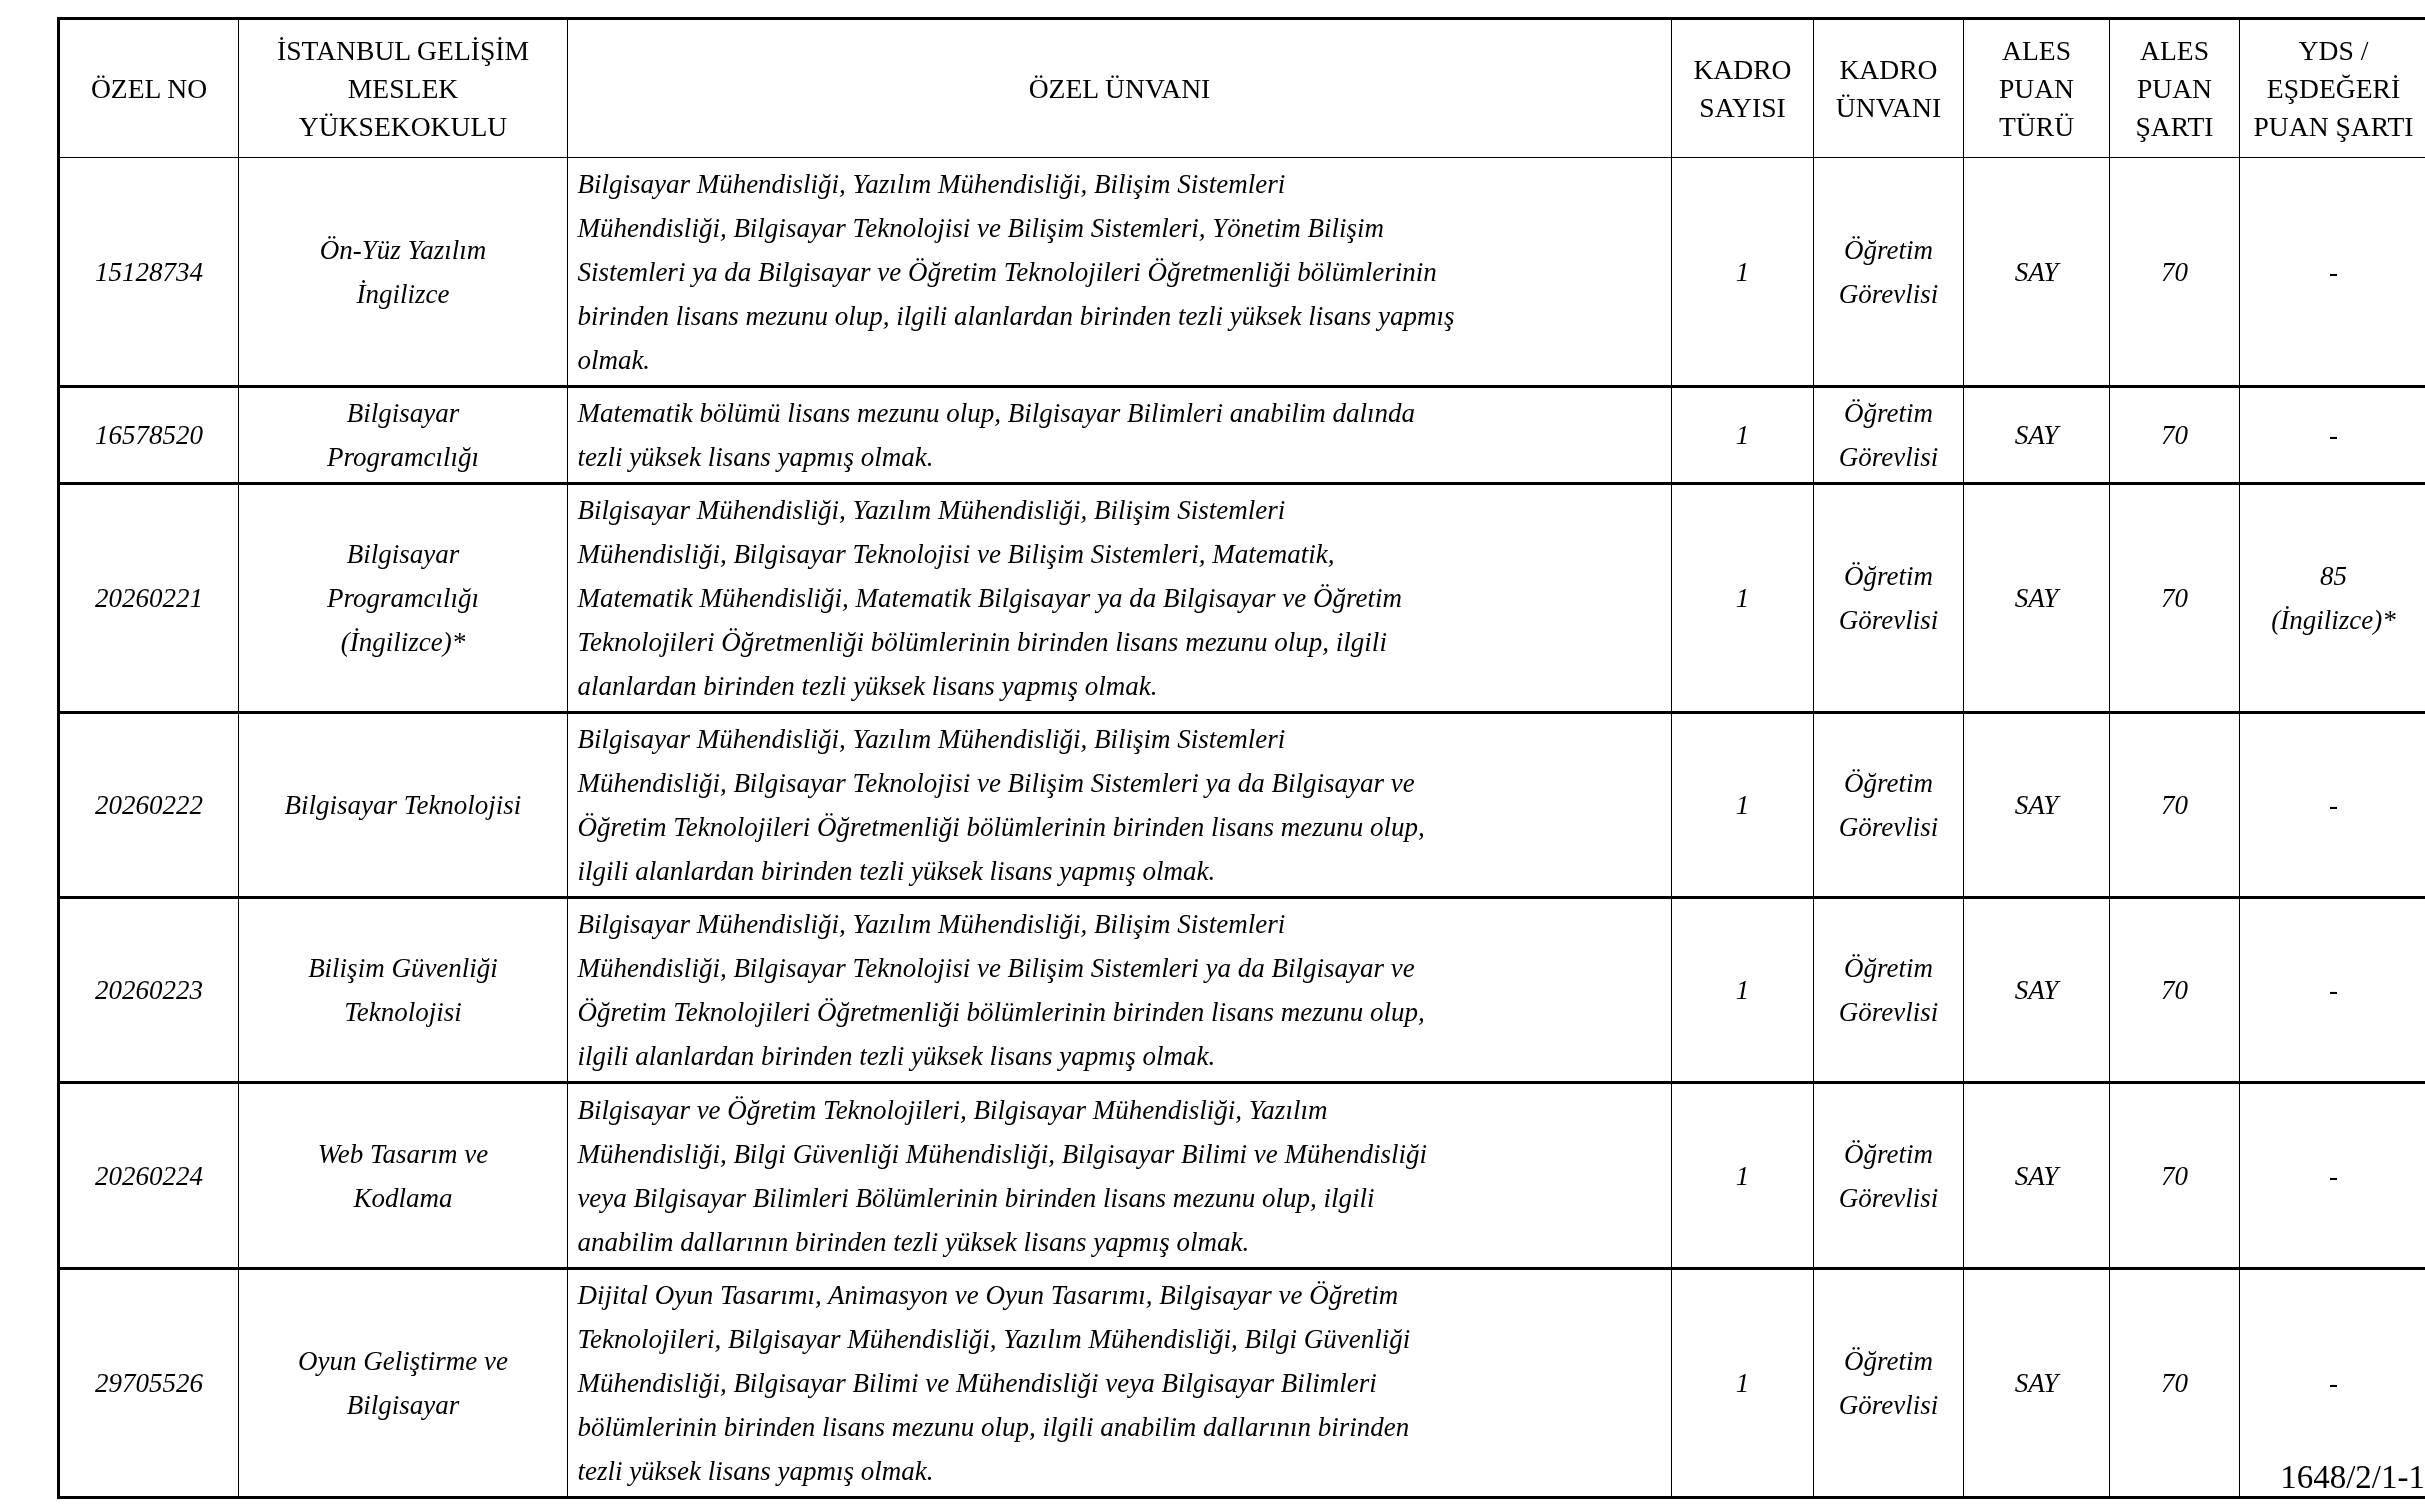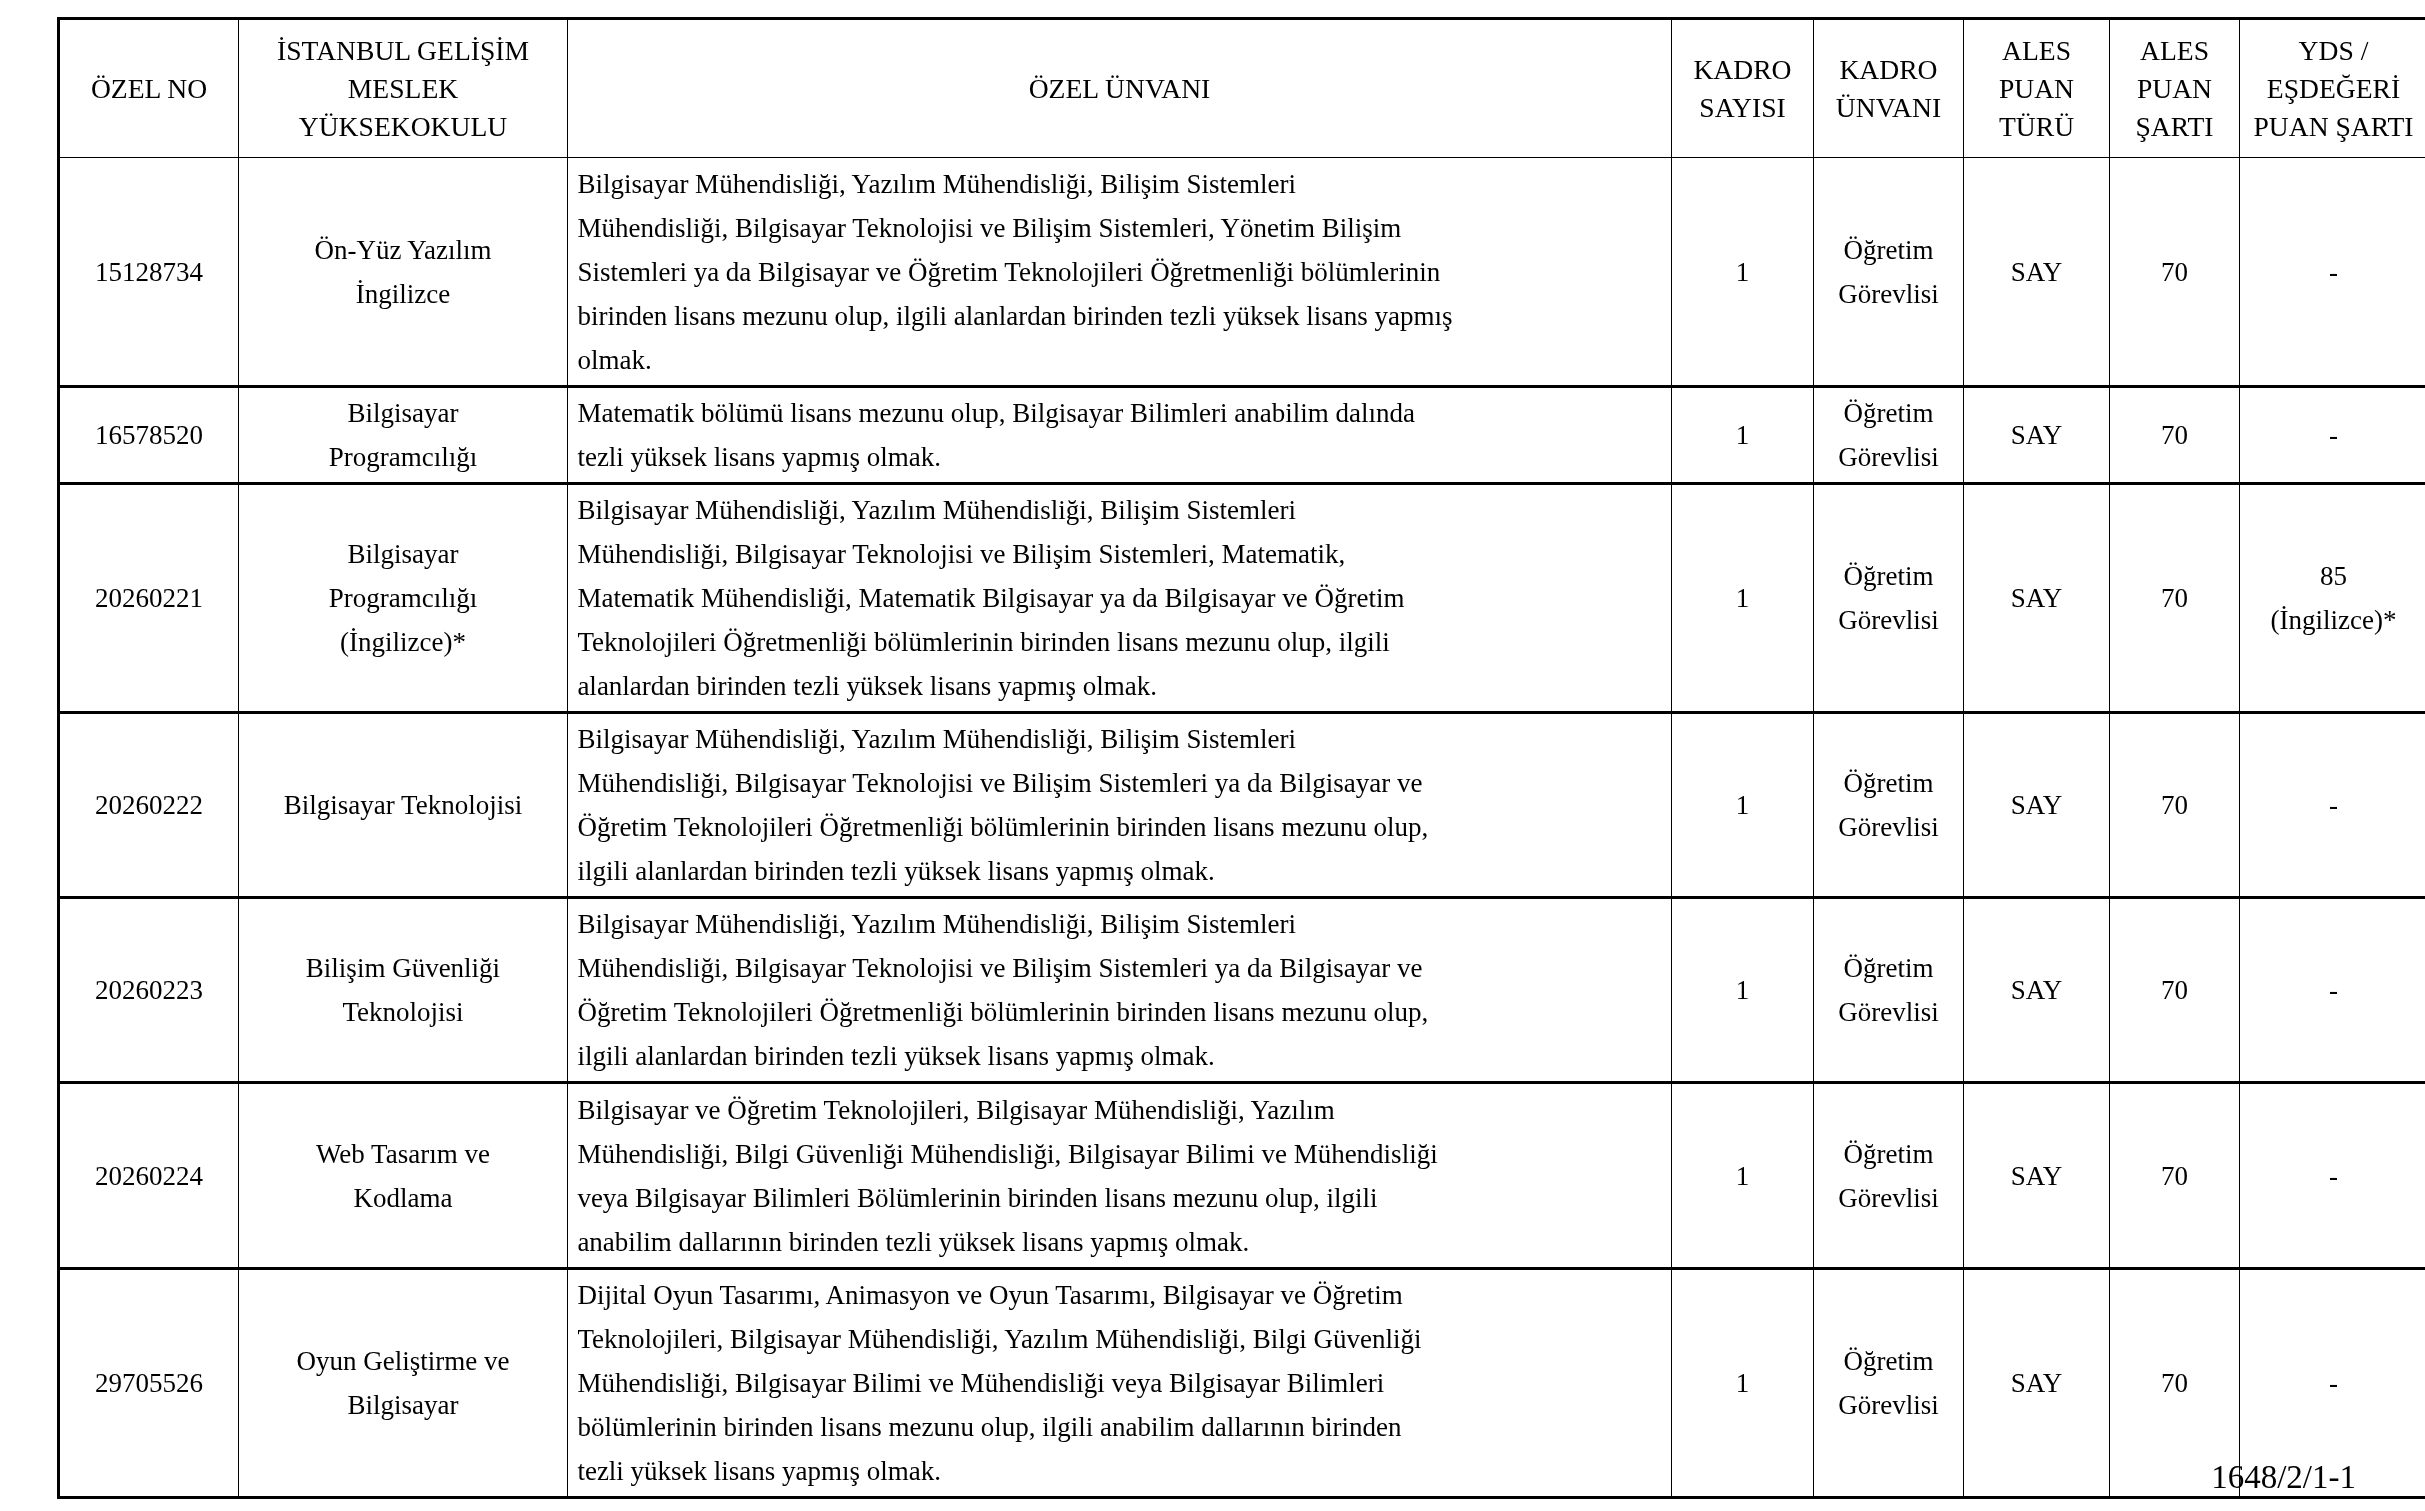--- a/index.html
+++ b/index.html
@@ -33,34 +33,34 @@
   }
   thead th{
     height:134px;
     font-size:27.6px;
     line-height:38px;
     padding:1.6px 3.1px;
   }
   tbody td{
     border-top-width:3.1px;
     border-bottom-width:3.1px;
+    font-style:italic;
   }
   tbody tr:first-child td{border-top-width:1.6px;}
   td.col-sartlar{
     text-align:left;
     padding:3.1px 9.4px;
   }
   .page-footer{
     position:absolute;
     top:1458px;
     left:57px;
     width:2368px;
     box-sizing:border-box;
     text-align:right;
-    padding-right:69px;
     font-size:33px;
     line-height:38px;
   }
 </style>
 </head>
 <body>
 
 <div class="sheet">
 
   <table class="jobs">

